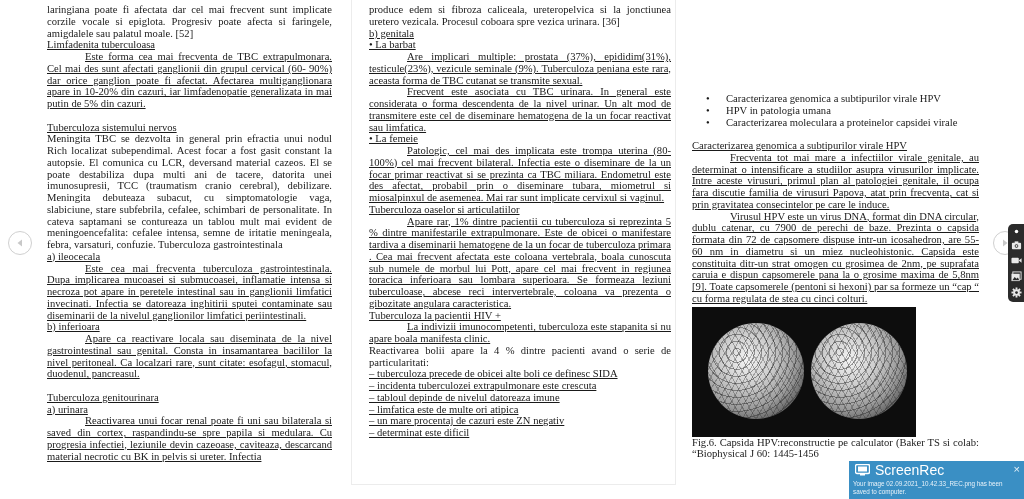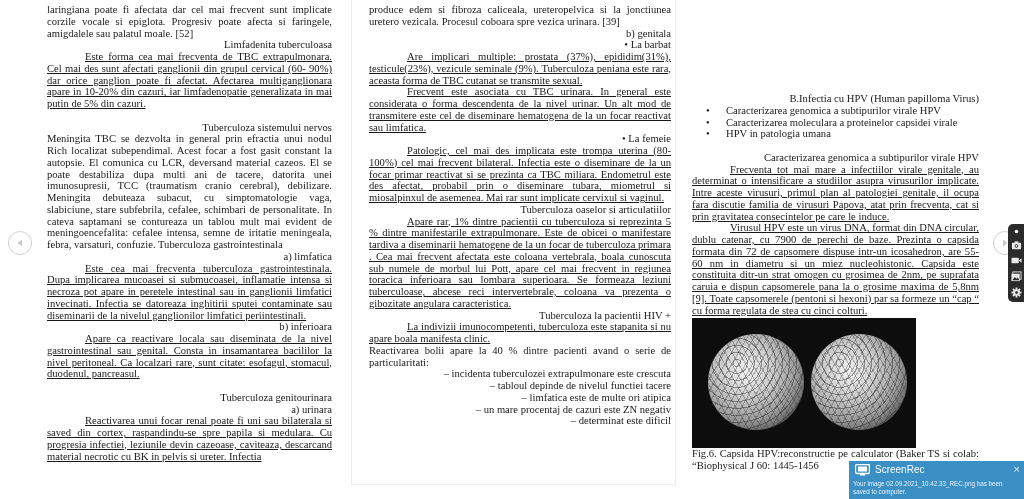--- a/index.html
+++ b/index.html
@@ -8,21 +8,21 @@
     background:#ffffff;
     font-family:"Liberation Serif", serif;
     color:#1a1a1a;
   }
   .page {
     position:absolute; top:0; box-sizing:border-box;
     font-size:10.6px; line-height:11.75px;
   }
   .page p { margin:0; text-align:justify; }
   .page .ind { text-indent:38px;text-decoration:underline; }
-  .page .h { text-align:right; }
+  .page .h { text-align:left;text-decoration:underline; }
   .page .gap { height:11.75px; }
   #page-left { left:47px; width:285px; top:4px; }
   #page-mid-frame {
     position:absolute; left:351px; top:0; width:325px; height:485px;
     border-left:1px solid #ececec; border-right:1px solid #ececec; border-bottom:1px solid #ececec;
     box-sizing:border-box;
   }
   #page-mid { left:369px; width:302px; top:4px; }
   #page-right { left:692px; width:287px; top:93px; }
   .bullets { margin:0; padding:0; list-style:none; }
@@ -64,21 +64,21 @@
     padding:2px 0; box-sizing:border-box;
   }
   #screenrec-toolbar .tb-icon { width:11px; height:11px; display:block; }
 
   #toast {
     position:absolute; left:849px; top:461px; width:175px; height:38px;
     background:#3a8fc4; color:#ffffff; font-family:"Liberation Sans", sans-serif;
     box-sizing:border-box;
   }
   #toast .toast-title {
-    position:absolute; left:26px; top:2px; font-size:10px; line-height:14px;
+    position:absolute; left:26px; top:2px; font-size:14px; line-height:14px;
   }
   #toast .toast-logo {
     position:absolute; left:6px; top:3px; width:15px; height:12px;
   }
   #toast .toast-close {
     position:absolute; right:4px; top:2px; font-size:11px; line-height:12px; color:#e6f1f8;
   }
   #toast .toast-msg {
     position:absolute; left:4px; top:19px; right:4px; font-size:6.3px; line-height:8px; color:#e8f2f9;
   }
@@ -86,59 +86,59 @@
 </head>
 <body>
 
 <div class="page" id="page-left">
   <p>laringiana poate fi afectata dar cel mai frecvent sunt implicate corzile vocale si epiglota. Progresiv poate afecta si faringele, amigdalele sau palatul moale. [52]</p>
   <p class="h">Limfadenita tuberculoasa</p>
   <p class="ind">Este forma cea mai frecventa de TBC extrapulmonara. Cel mai des sunt afectati ganglionii din grupul cervical (60- 90%) dar orice ganglion poate fi afectat. Afectarea multiganglionara apare in 10-20% din cazuri, iar limfadenopatie generalizata in mai putin de 5% din cazuri.</p>
   <div class="gap"></div>
   <p class="h">Tuberculoza sistemului nervos</p>
   <p>Meningita TBC se dezvolta in general prin efractia unui nodul Rich localizat subependimal. Acest focar a fost gasit constant la autopsie. El comunica cu LCR, deversand material cazeos. El se poate destabiliza dupa multi ani de tacere, datorita unei imunosupresii, TCC (traumatism cranio cerebral), debilizare. Meningita debuteaza subacut, cu simptomatologie vaga, slabiciune, stare subfebrila, cefalee, schimbari de personalitate. In cateva saptamani se contureaza un tablou mult mai evident de meningoencefalita: cefalee intensa, semne de iritatie meningeala, febra, varsaturi, confuzie. Tuberculoza gastrointestinala</p>
-  <p class="h">a) limfatica</p>
+  <p class="h">a) ileocecala</p>
   <p class="ind">Este cea mai frecventa tuberculoza gastrointestinala. Dupa implicarea mucoasei si submucoasei, inflamatie intensa si necroza pot apare in peretele intestinal sau in ganglionii limfatici invecinati. Infectia se datoreaza inghitirii sputei contaminate sau diseminarii de la nivelul ganglionilor limfatici periintestinali.</p>
   <p class="h">b) inferioara</p>
   <p class="ind">Apare ca reactivare locala sau diseminata de la nivel gastrointestinal sau genital. Consta in insamantarea bacililor la nivel peritoneal. Ca localzari rare, sunt citate: esofagul, stomacul, duodenul, pancreasul.</p>
   <div class="gap"></div>
   <p class="h">Tuberculoza genitourinara</p>
   <p class="h">a) urinara</p>
   <p class="ind">Reactivarea unui focar renal poate fi uni sau bilaterala si saved din cortex, raspandindu-se spre papila si medulara. Cu progresia infectiei, leziunile devin cazeoase, caviteaza, descarcand material necrotic cu BK in pelvis si ureter. Infectia</p>
 </div>
 
 <div id="page-mid-frame"></div>
 <div class="page" id="page-mid">
-  <p>produce edem si fibroza caliceala, ureteropelvica si la jonctiunea uretero vezicala. Procesul coboara spre vezica urinara. [39]</p>
+  <p>produce edem si fibroza caliceala, ureteropelvica si la jonctiunea uretero vezicala. Procesul coboara spre vezica urinara. [36]</p>
   <p class="h">b) genitala</p>
   <p class="h">• La barbat</p>
   <p class="ind">Are implicari multiple: prostata (37%), epididim(31%), testicule(23%), vezicule seminale (9%). Tuberculoza peniana este rara, aceasta forma de TBC cutanat se transmite sexual.</p>
   <p class="ind">Frecvent este asociata cu TBC urinara. In general este considerata o forma descendenta de la nivel urinar. Un alt mod de transmitere este cel de diseminare hematogena de la un focar reactivat sau limfatica.</p>
   <p class="h">• La femeie</p>
   <p class="ind">Patologic, cel mai des implicata este trompa uterina (80-100%) cel mai frecvent bilateral. Infectia este o diseminare de la un focar primar reactivat si se prezinta ca TBC miliara. Endometrul este des afectat, probabil prin o diseminare tubara, miometrul si miosalpinxul de asemenea. Mai rar sunt implicate cervixul si vaginul.</p>
   <p class="h">Tuberculoza oaselor si articulatiilor</p>
   <p class="ind">Apare rar, 1% dintre pacientii cu tuberculoza si reprezinta 5 % dintre manifestarile extrapulmonare. Este de obicei o manifestare tardiva a diseminarii hematogene de la un focar de tuberculoza primara . Cea mai frecvent afectata este coloana vertebrala, boala cunoscuta sub numele de morbul lui Pott, apare cel mai frecvent in regiunea toracica inferioara sau lombara superioara. Se formeaza leziuni tuberculoase, abcese reci intervertebrale, coloana va prezenta o gibozitate angulara caracteristica.</p>
   <p class="h">Tuberculoza la pacientii HIV +</p>
   <p class="ind">La indivizii imunocompetenti, tuberculoza este stapanita si nu apare boala manifesta clinic.</p>
-  <p>Reactivarea bolii apare la 40 % dintre pacienti avand o serie de particularitati:</p>
+  <p>Reactivarea bolii apare la 4 % dintre pacienti avand o serie de particularitati:</p>
   <div>
+    <p class="h dash">– tuberculoza precede de obicei alte boli ce definesc SIDA</p>
     <p class="h dash">– incidenta tuberculozei extrapulmonare este crescuta</p>
-    <p class="h dash">– tabloul depinde de nivelul functiei tacere</p>
+    <p class="h dash">– tabloul depinde de nivelul datoreaza imune</p>
     <p class="h dash">– limfatica este de multe ori atipica</p>
     <p class="h dash">– un mare procentaj de cazuri este ZN negativ</p>
     <p class="h dash">– determinat este dificil</p>
   </div>
 </div>
 
 <div class="page" id="page-right">
-  <p class="h">B.Infectia cu HPV (Human papilloma Virus)</p>
   <ul class="bullets">
     <li>Caracterizarea genomica a subtipurilor virale HPV</li>
+    <li>HPV in patologia umana</li>
     <li>Caracterizarea moleculara a proteinelor capsidei virale</li>
-    <li>HPV in patologia umana</li>
   </ul>
   <div class="gap"></div>
   <p class="h">Caracterizarea genomica a subtipurilor virale HPV</p>
   <p class="ind">Frecventa tot mai mare a infectiilor virale genitale, au determinat o intensificare a studiilor asupra virusurilor implicate. Intre aceste virusuri, primul plan al patologiei genitale, il ocupa fara discutie familia de virusuri Papova, atat prin frecventa, cat si prin gravitatea consecintelor pe care le induce.</p>
   <p class="ind">Virusul HPV este un virus DNA, format din DNA circular, dublu catenar, cu 7900 de perechi de baze. Prezinta o capsida formata din 72 de capsomere dispuse intr-un icosahedron, are 55-60 nm in diametru si un miez nucleohistonic. Capsida este constituita ditr-un strat omogen cu grosimea de 2nm, pe suprafata caruia e dispun capsomerele pana la o grosime maxima de 5,8nm [9]. Toate capsomerele (pentoni si hexoni) par sa formeze un “cap “ cu forma regulata de stea cu cinci colturi.</p>
   <div class="figure" title="HPV capsid 3D reconstruction (stereo pair)">
     <div class="sphere" id="sphere-1"></div>
     <div class="sphere" id="sphere-2"></div>
   </div>
   <p>Fig.6. Capsida HPV:reconstructie pe calculator (Baker TS si colab: “Biophysical J 60: 1445-1456</p>

